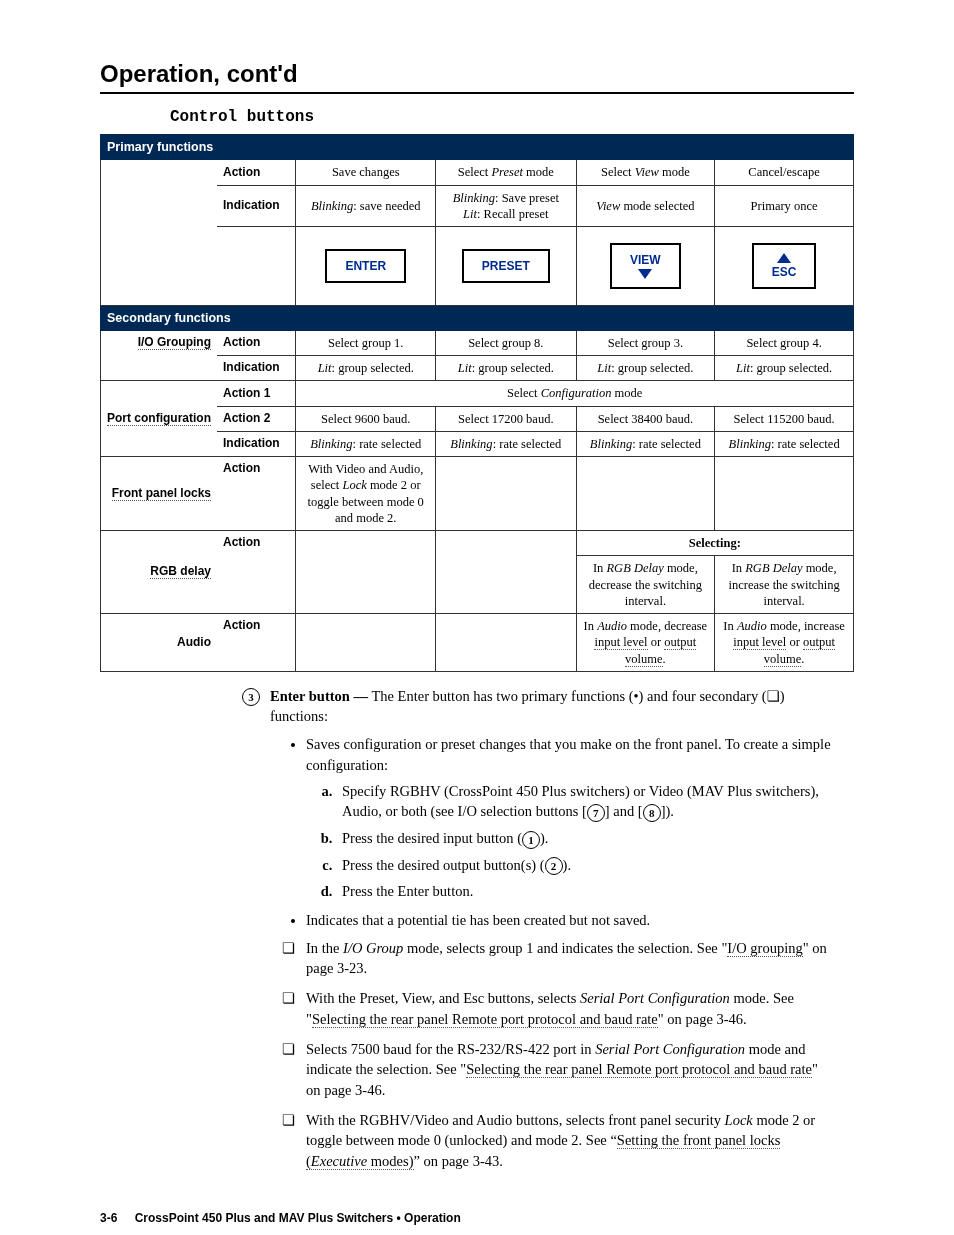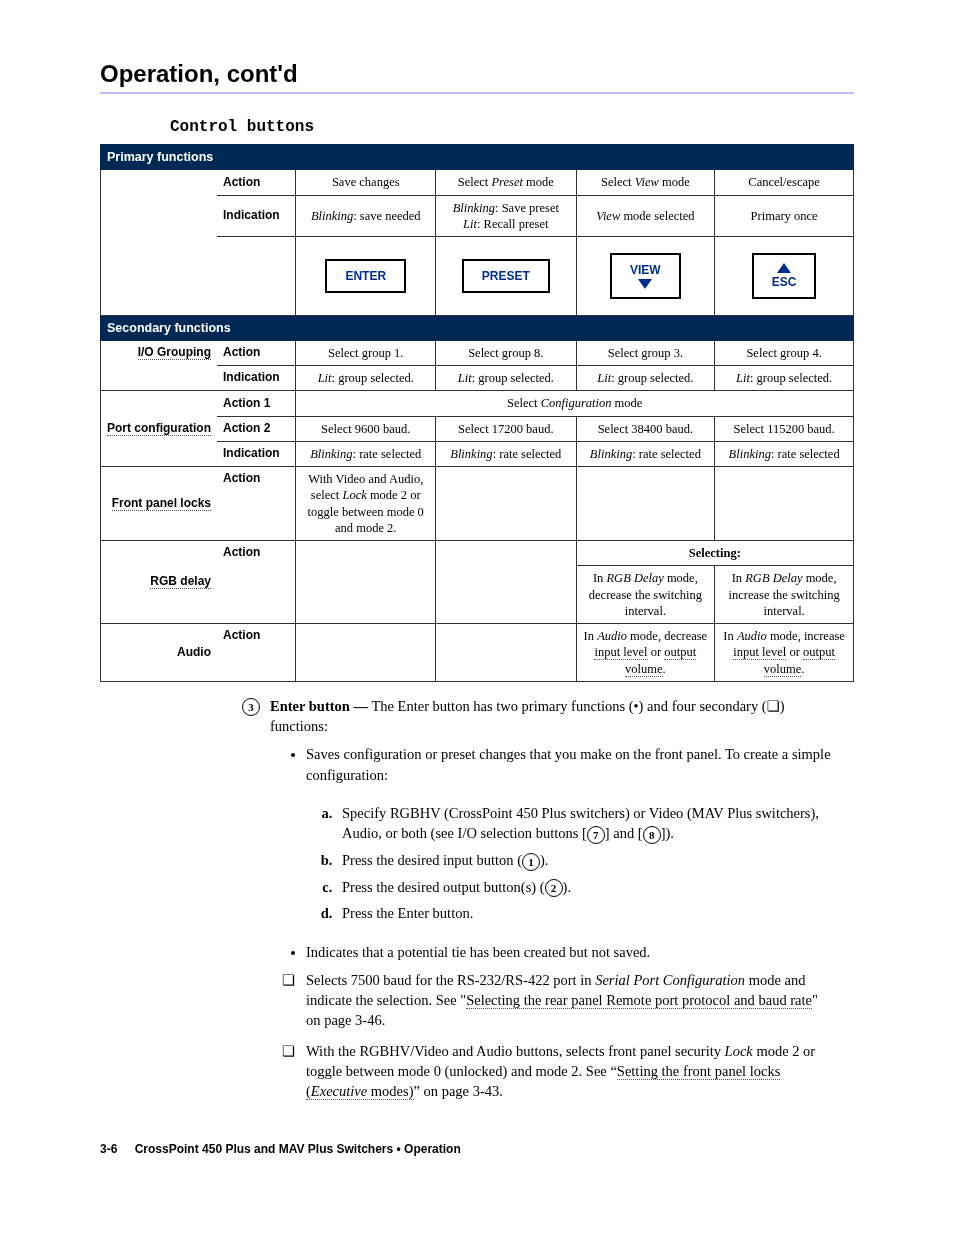--- a/index.html
+++ b/index.html
@@ -9,23 +9,23 @@
     background: #fff;
     margin: 0;
     padding: 60px 100px 40px 100px;
     width: 954px;
     box-sizing: border-box;
   }
   .page-title {
     font-family: Verdana, Geneva, sans-serif;
     font-size: 24px;
     font-weight: bold;
-    border-bottom: 2px solid #c4b5fd;
+    border-bottom: 2px solid #000000;
     padding-bottom: 4px;
-    margin-bottom: 24px;
+    margin-bottom: 14px;
   }
   .section-title {
     font-family: Liberation Mono, monospace;
     font-size: 16px;
     font-weight: bold;
     margin-left: 70px;
     margin-bottom: 8px;
   }
   table.func {
     border-collapse: collapse;
@@ -117,21 +117,21 @@
   }
   ul.b1 {
     list-style: disc;
     padding-left: 36px;
     margin: 8px 0;
   }
   ul.b1 > li { margin-bottom: 8px; }
   ol.letters {
     list-style: lower-alpha;
     padding-left: 30px;
-    margin: 18px 0;
+    margin: 6px 0;
   }
   ol.letters > li { margin-bottom: 6px; padding-left: 6px; }
   ol.letters > li::marker { font-weight: bold; }
   ul.sq {
     list-style: none;
     padding-left: 36px;
     margin: 0;
   }
   ul.sq > li {
     position: relative;
@@ -277,20 +277,22 @@
         <li><span>Specify RGBHV (CrossPoint 450 Plus switchers) or Video (MAV Plus switchers), Audio, or both (see I/O selection buttons [</span><span class="circ">7</span><span>] and [</span><span class="circ">8</span><span>]).</span></li>
         <li><span>Press the desired input button (</span><span class="circ">1</span><span>).</span></li>
         <li><span>Press the desired output button(s) (</span><span class="circ">2</span><span>).</span></li>
         <li>Press the Enter button.</li>
       </ol>
     </li>
     <li>Indicates that a potential tie has been created but not saved.</li>
   </ul>
 
   <ul class="sq">
+    <li><span>In the </span><em>I/O Group</em><span> mode, selects group 1 and indicates the selection.  See "</span><span class="u">I/O grouping</span><span>" on page 3-23.</span></li>
+    <li><span>With the Preset, View, and Esc buttons, selects </span><em>Serial Port Configuration</em><span> mode.  See "</span><span class="u">Selecting the rear panel Remote port protocol and baud rate</span><span>" on page 3-46.</span></li>
     <li><span>Selects 7500 baud for the RS-232/RS-422 port in </span><em>Serial Port Configuration</em><span> mode and indicate the selection.  See "</span><span class="u">Selecting the rear panel Remote port protocol and baud rate</span><span>" on page 3-46.</span></li>
     <li><span>With the RGBHV/Video and Audio buttons, selects front panel security </span><em>Lock</em><span> mode 2 or toggle between mode 0 (unlocked) and mode 2.  See “</span><span class="u"><span>Setting the front panel locks (</span><em>Executive</em><span> modes)</span></span><span>” on page 3-43.</span></li>
   </ul>
 </div>
 
 <div class="footer">
   <span class="pn">3-6</span>
   <span>CrossPoint 450 Plus and MAV Plus Switchers • Operation</span>
 </div>
 

